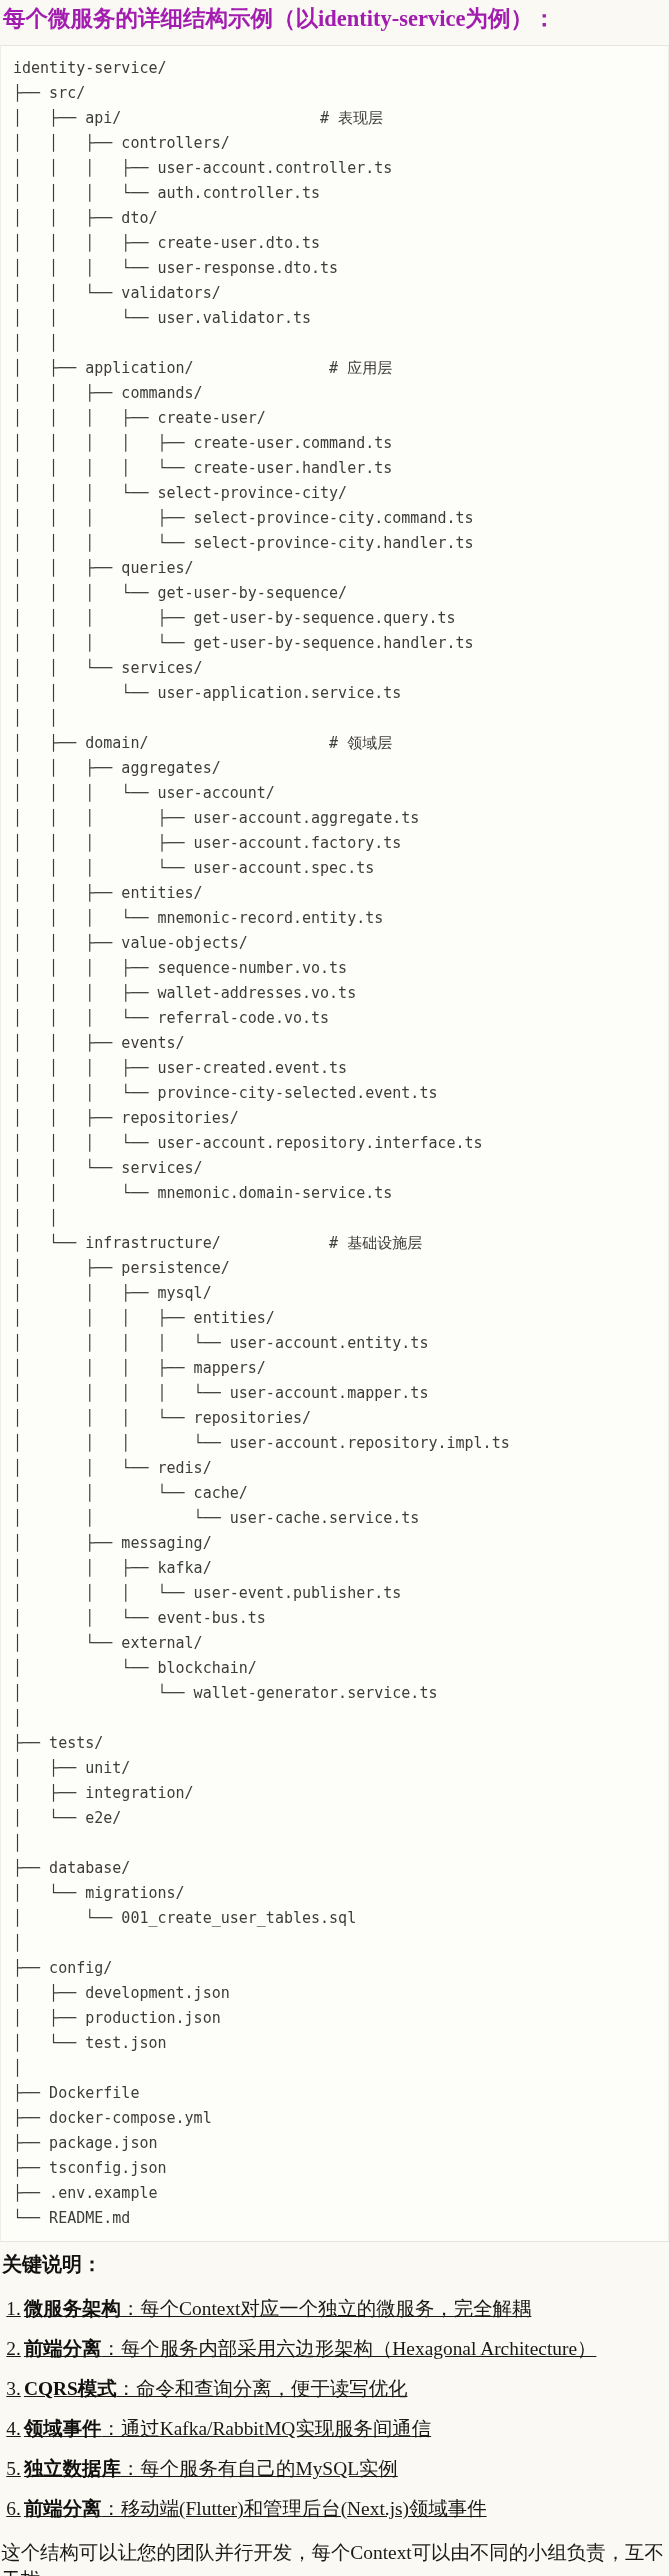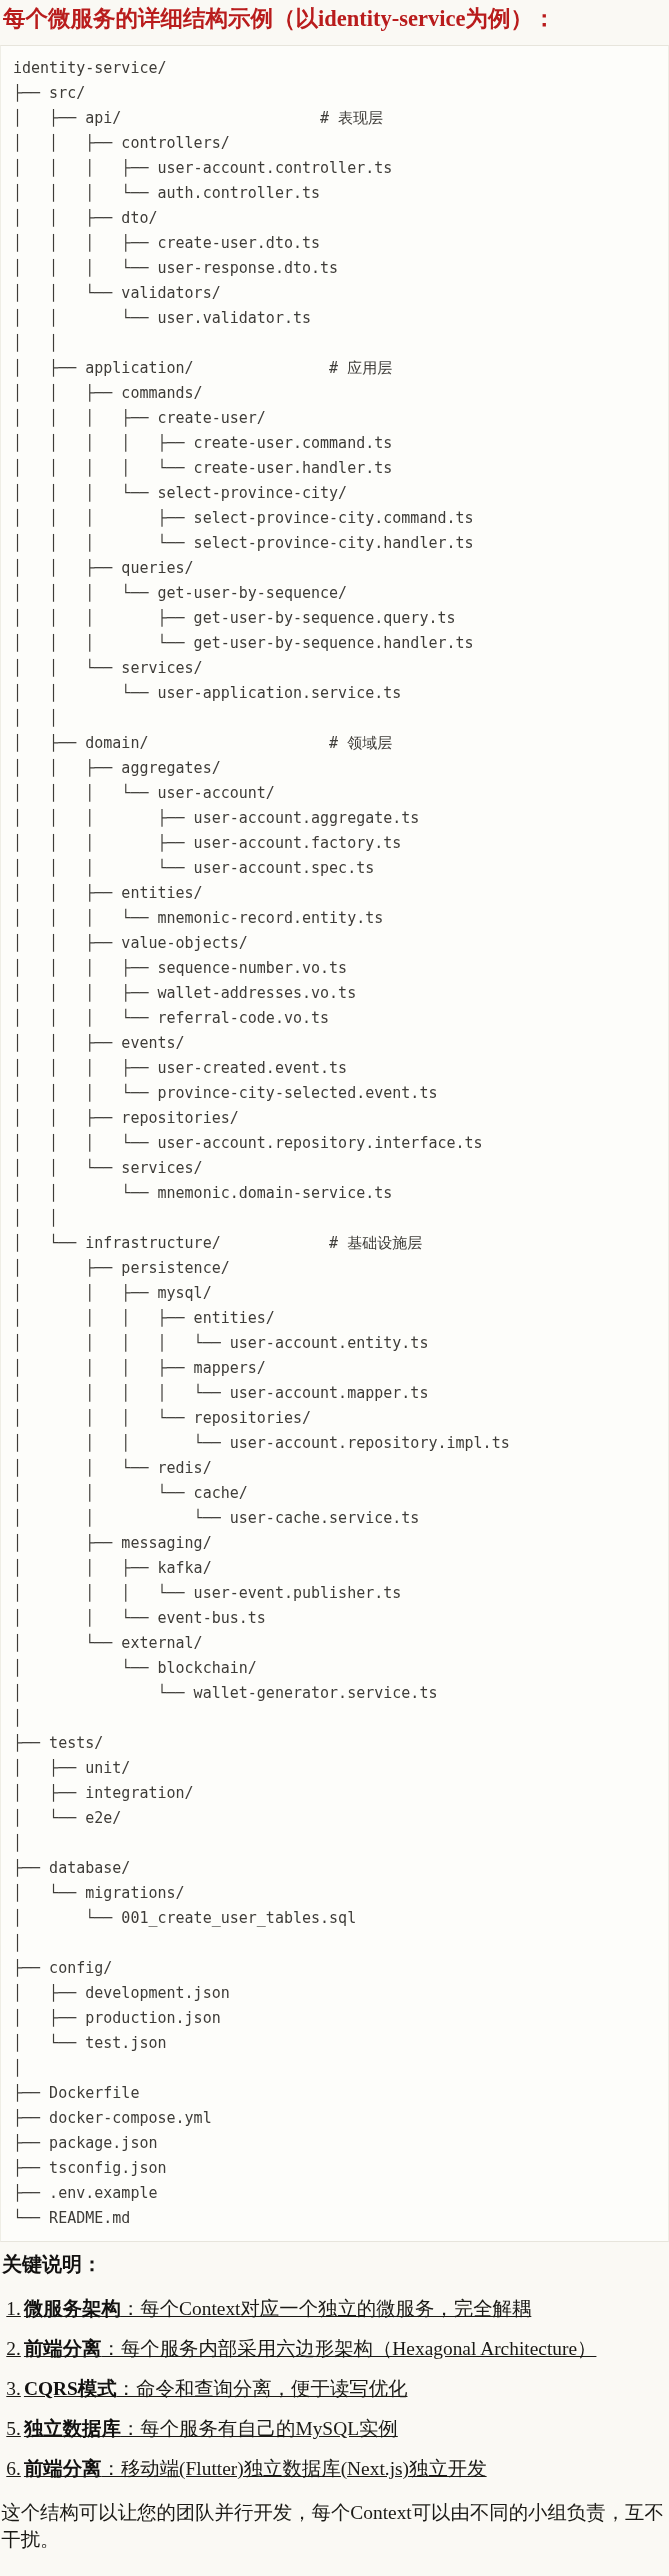--- a/index.html
+++ b/index.html
@@ -11,21 +11,21 @@
   .page {
     width: 669px;
     color: #1a1915;
     font-family: "Liberation Serif", "DejaVu Serif", serif;
   }
   .page-title {
     font-family: "Liberation Serif", "DejaVu Serif", serif;
     font-weight: 700;
     font-size: 22.5px;
     line-height: 1.35;
-    color: #b91c1c;
+    color: #a21caf;
     margin: 0 0 11.3px 0;
     padding: 3.8px 6.3px 0 3.1px;
   }
   .code-block {
     background: #fdfdfa;
     border-top: 0.6px solid #e7e5dc;
     border-bottom: 0.6px solid #e7e5dc;
     border-left: 0.6px solid #efeee6;
     border-right: 0.6px solid #efeee6;
     margin: 0;
@@ -169,20 +169,21 @@
 ├── tsconfig.json
 ├── .env.example
 └── README.md</code></pre>
 
   <h3 class="notes-heading">关键说明：</h3>
 
   <ol class="notes-list">
     <li><span class="item-num">1.</span><span class="item-label">微服务架构</span><span>：每个Context对应一个独立的微服务，完全解耦</span></li>
     <li><span class="item-num">2.</span><span class="item-label">前端分离</span><span>：每个服务内部采用六边形架构（Hexagonal Architecture）</span></li>
     <li><span class="item-num">3.</span><span class="item-label">CQRS模式</span><span>：命令和查询分离，便于读写优化</span></li>
+    <li><span class="item-num">4.</span><span class="item-label">领域事件</span><span>：通过Kafka/RabbitMQ实现服务间通信</span></li>
     <li><span class="item-num">5.</span><span class="item-label">独立数据库</span><span>：每个服务有自己的MySQL实例</span></li>
-    <li><span class="item-num">6.</span><span class="item-label">前端分离</span><span>：移动端(Flutter)独立数据库(Next.js)独立开发</span></li>
+    <li><span class="item-num">6.</span><span class="item-label">前端分离</span><span>：移动端(Flutter)和管理后台(Next.js)领域事件</span></li>
   </ol>
 
   <p class="closing-para">这个结构可以让您的团队并行开发，每个Context可以由不同的小组负责，互不干扰。</p>
 
 </div>
 
 
 </body></html>

